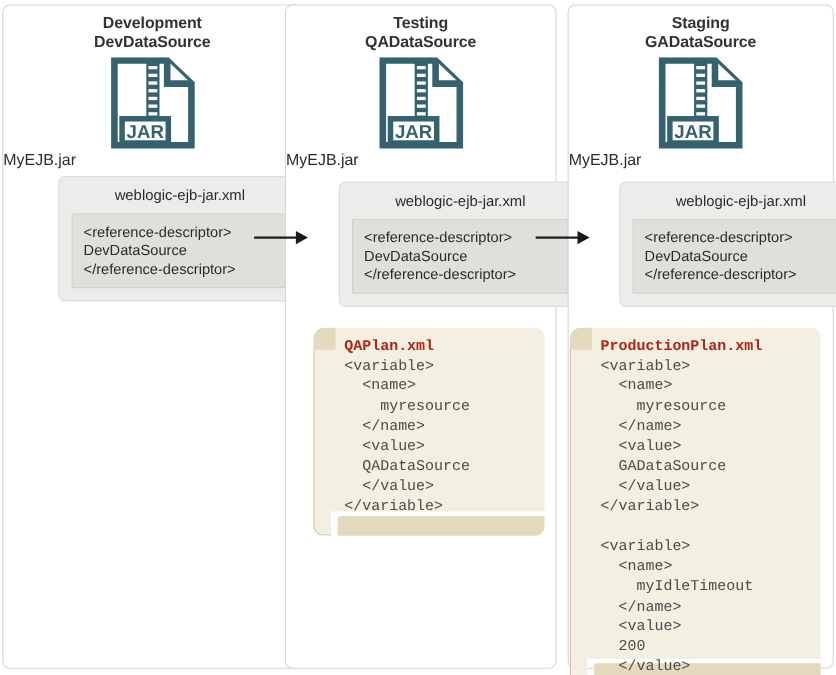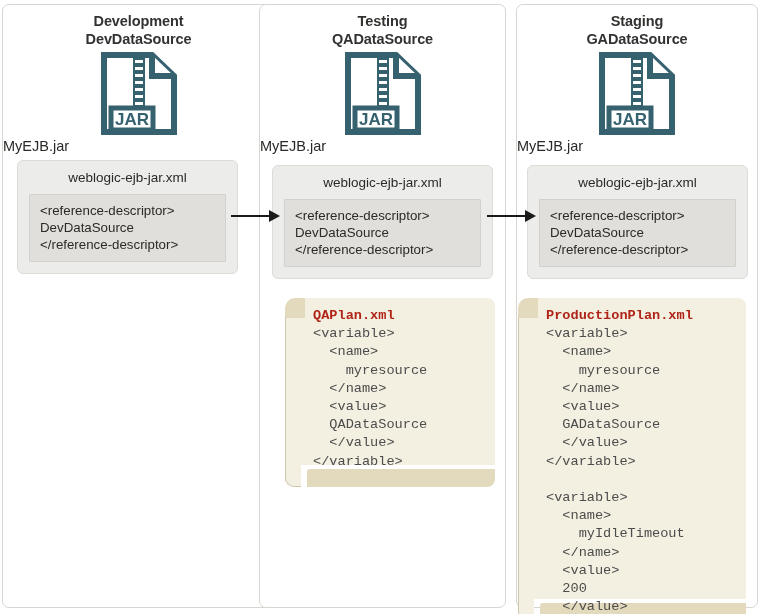--- a/index.html
+++ b/index.html
@@ -69,20 +69,21 @@
     color: #2b2a28;
   }
 
   
   .descr-card {
     position: absolute;
     background: #ececea;
     border: 1px solid #dedcd7;
     border-radius: 6px;
     box-sizing: border-box;
+    margin-left: 36px;
   }
   .descr-card-title {
     text-align: center;
     font-size: 13.5px;
     color: #2b2a28;
     padding: 9px 0 8px 0;
     line-height: 16px;
   }
   .descr-code {
     margin: 0 11px 11px 11px;

